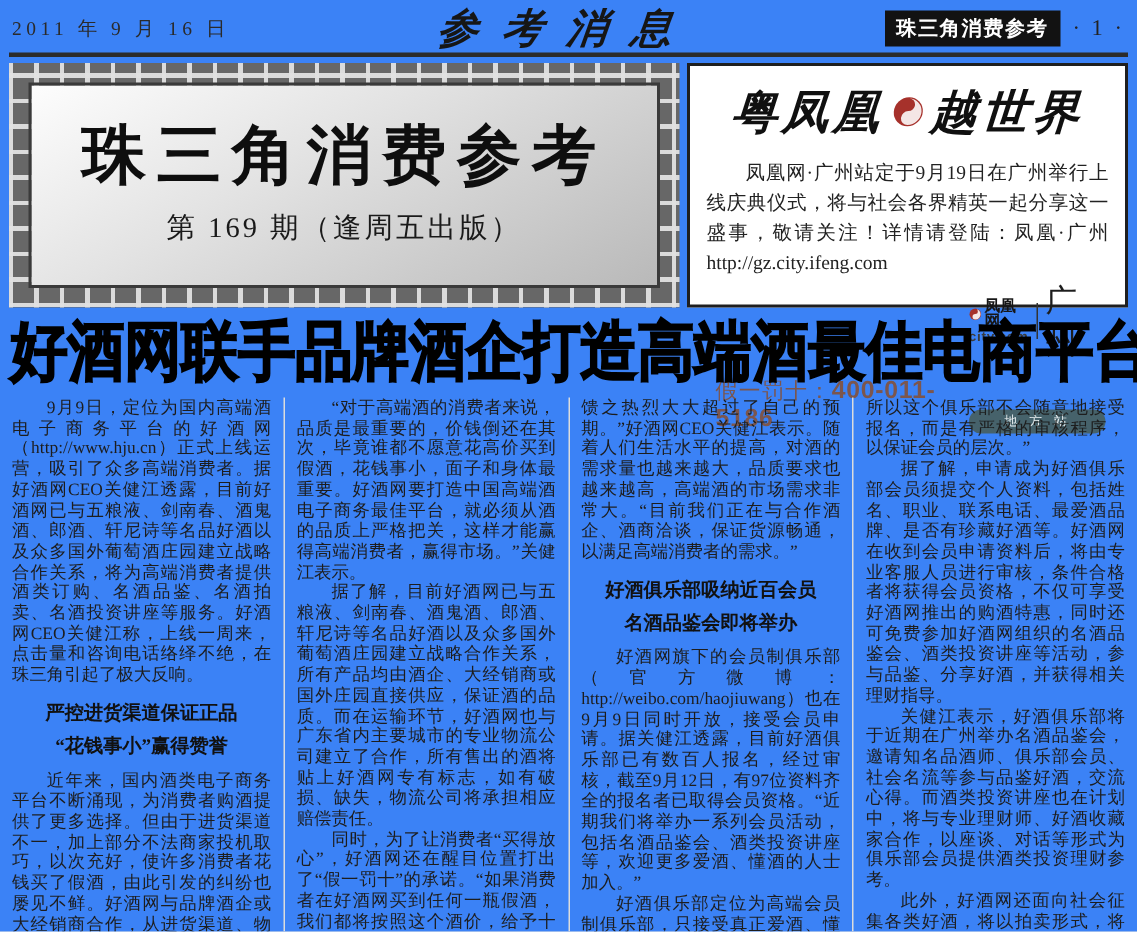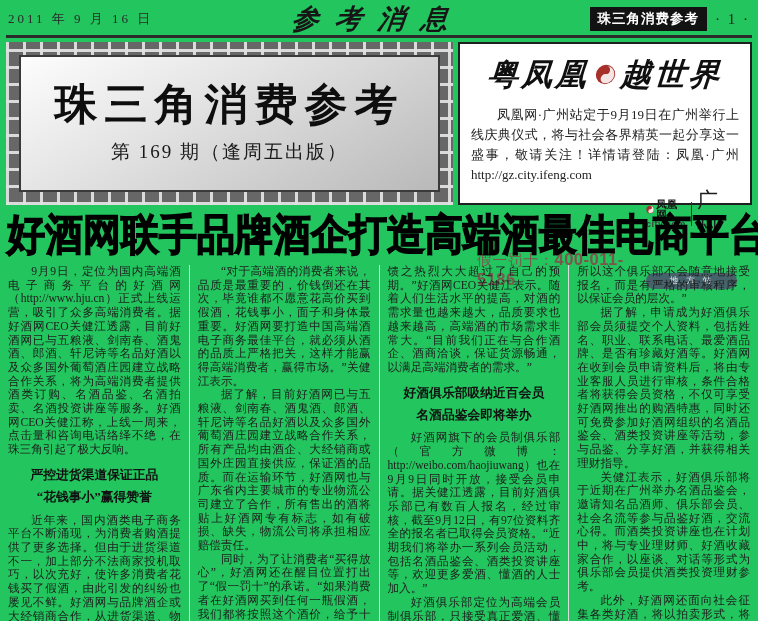--- a/index.html
+++ b/index.html
@@ -1,19 +1,19 @@
 <!DOCTYPE html>
 <html><head>
 <meta charset="utf-8">
 <style>
   * { margin:0; padding:0; box-sizing:border-box; }
   html,body { background:#e8e8e8; }
   body { font-family:"Liberation Serif","DejaVu Serif",serif; }
   .page {
-    width:758px; height:621px; margin:0 auto; background:#22c55e;
+    width:758px; height:621px; margin:0 auto; background:#3b82f6;
     padding:5px 6px 4px 6px; overflow:hidden; position:relative;
     color:#1c1c1c;
   }
   
   .hdr { display:flex; align-items:center; justify-content:space-between; height:28px; padding:0 2px; }
   .hdr-date { font-size:13px; letter-spacing:3px; color:#2a2a2a; white-space:nowrap; }
   .hdr-masthead {
     font-size:27px; font-weight:700; letter-spacing:16px; color:#161616;
     transform:skewX(-6deg); font-style:italic; white-space:nowrap; padding-left:14px;
   }

